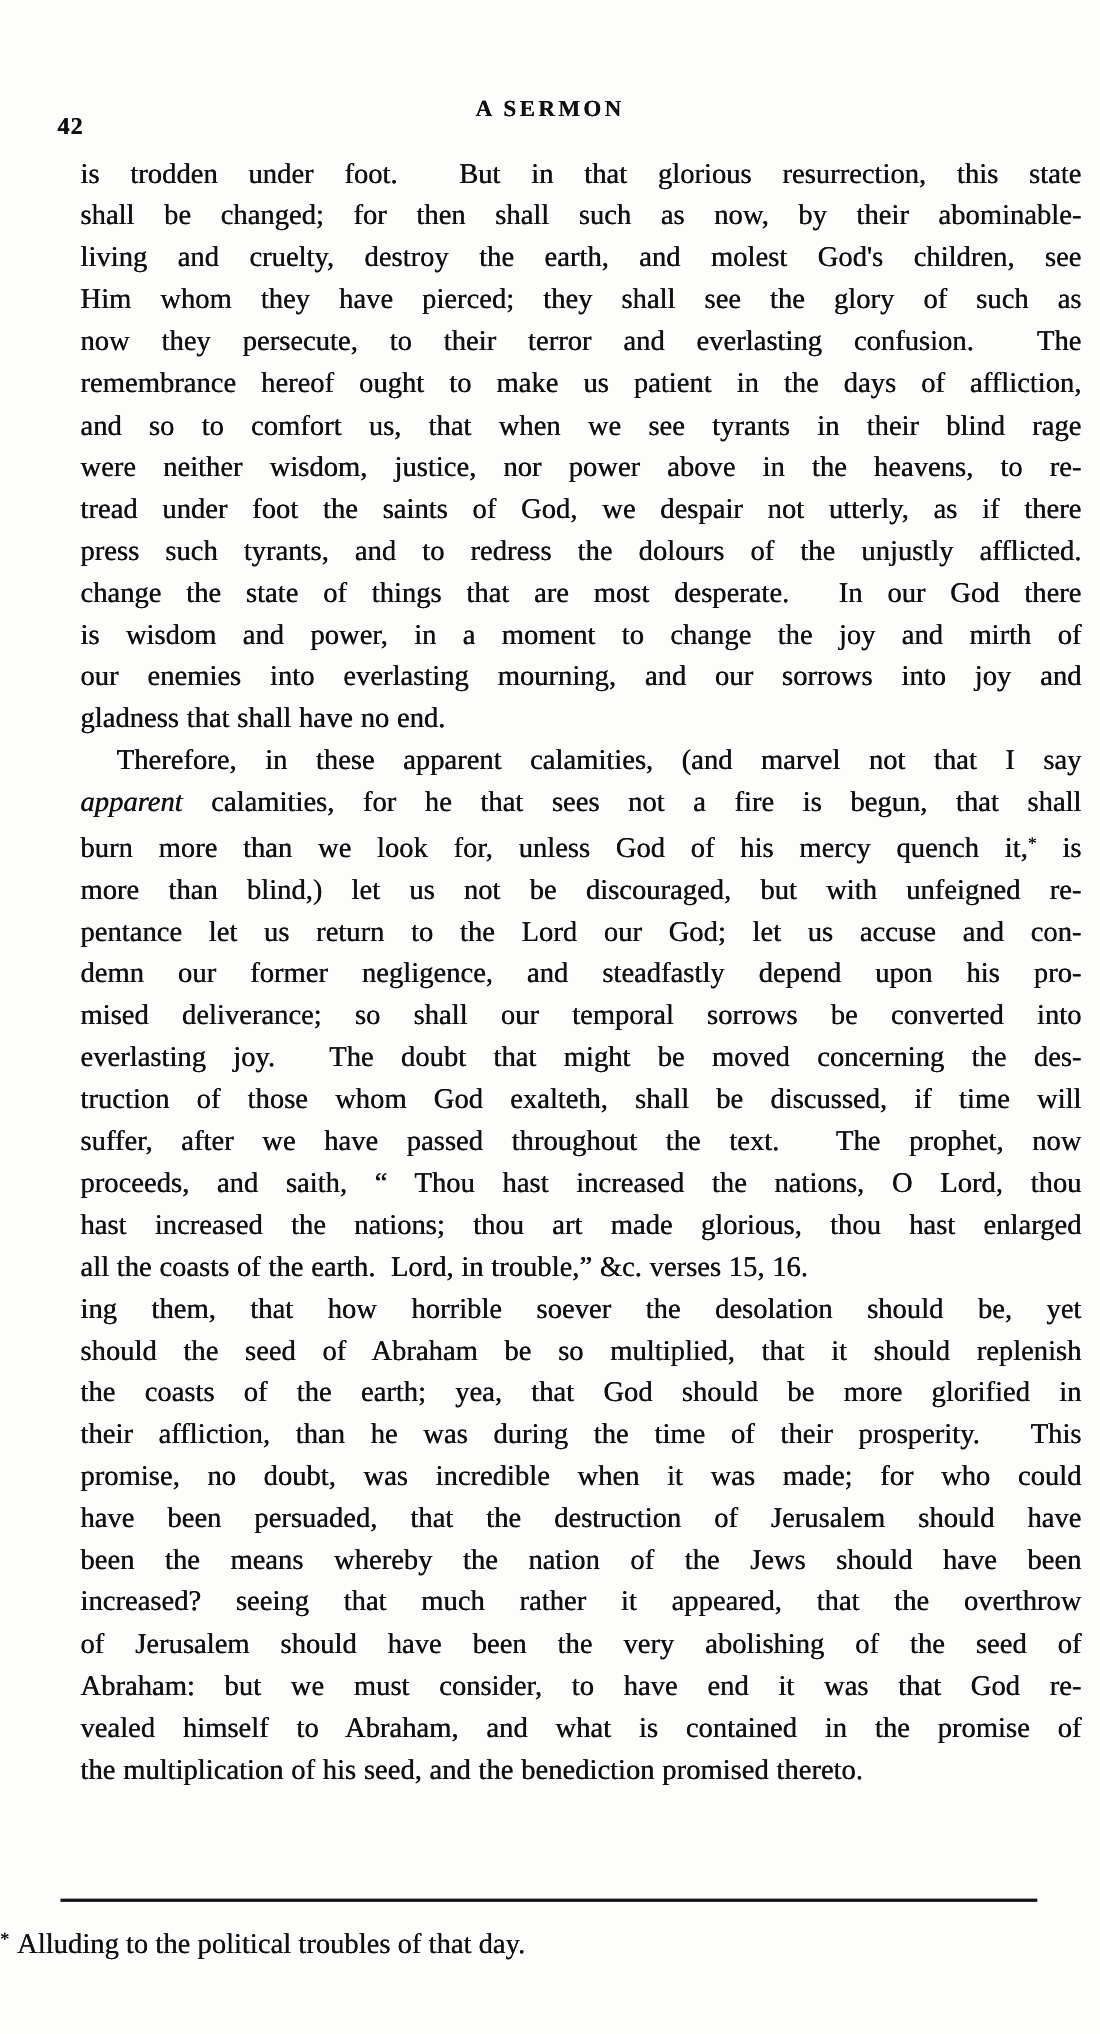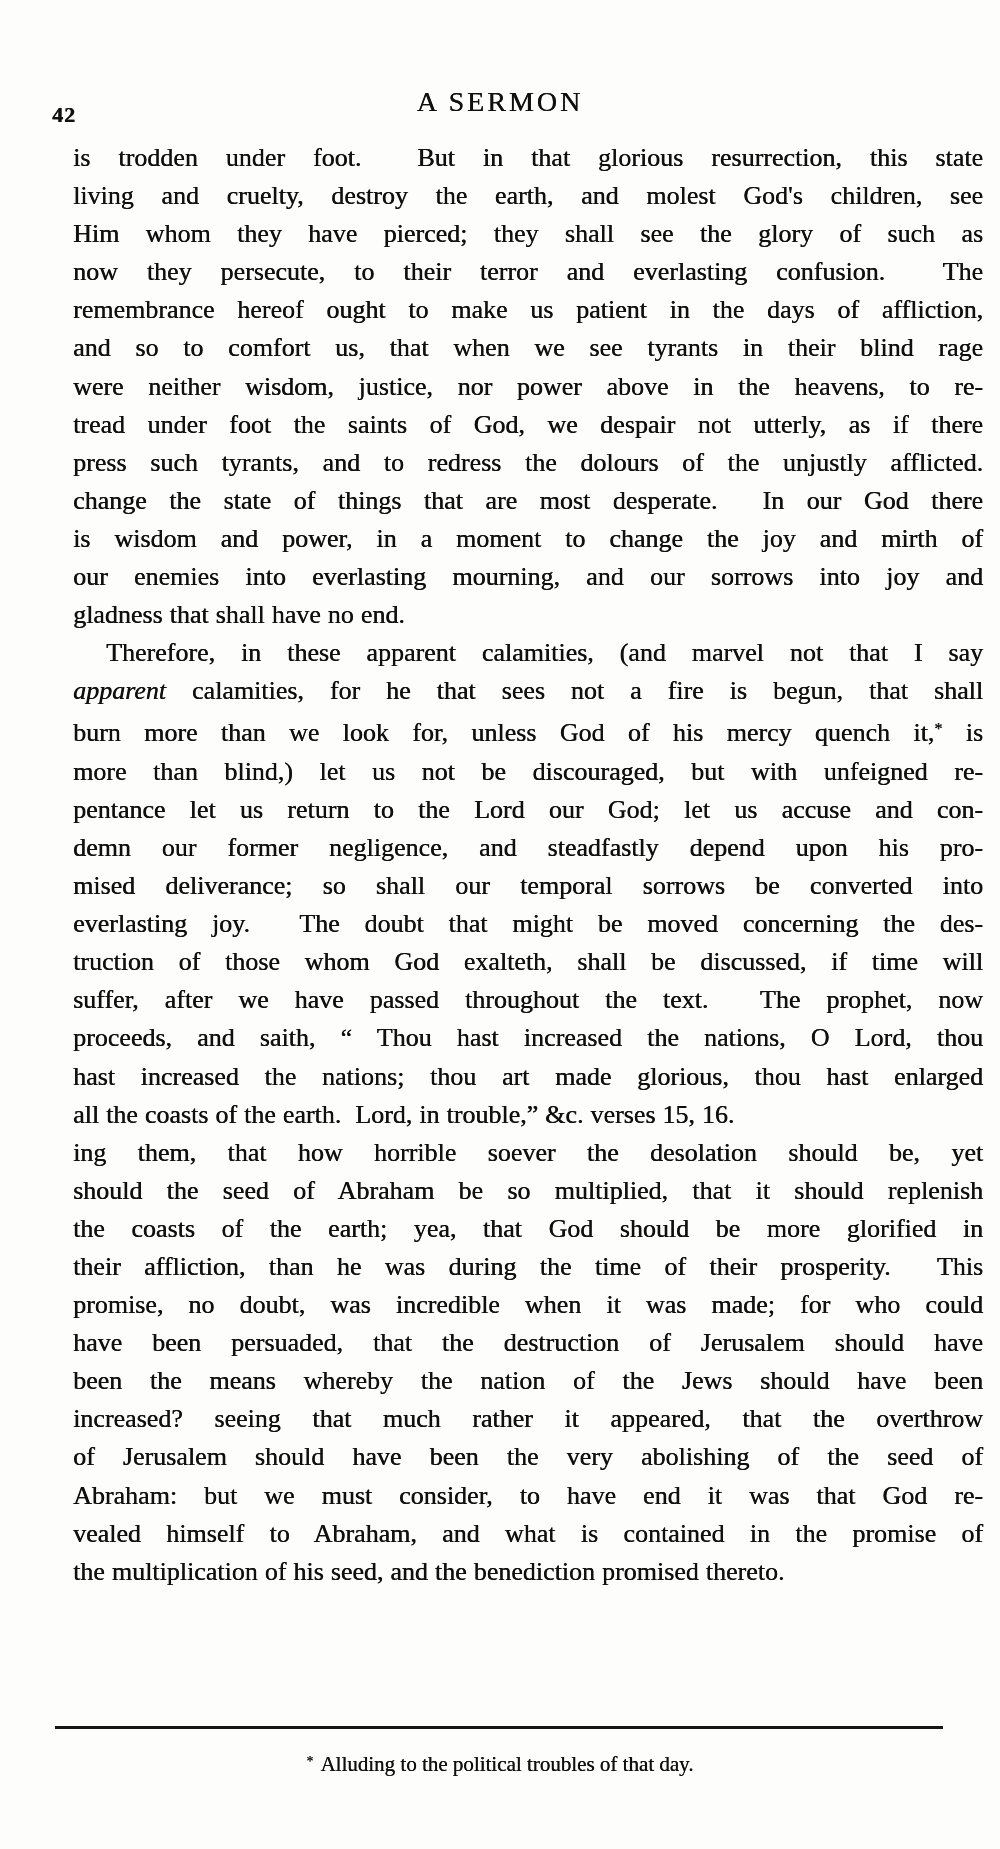--- a/index.html
+++ b/index.html
@@ -17,21 +17,21 @@
     position: absolute; left: 52px; top: 82px;
     font-size: 22px; font-weight: bold; letter-spacing: 1px;
     text-shadow: 0.4px 0 0 currentColor;
     margin-top: 20px;
   }
   .running-title-wrap {
     position: absolute; left: 0; right: 0; top: 86px;
     text-align: center;
   }
   .running-title {
-    font-size: 28px; font-weight: normal; letter-spacing: 3px;
+    font-size: 21px; font-weight: bold; letter-spacing: 3px;
     text-shadow: 0.3px 0 0 currentColor;
     text-align: center;
   }
 
   .text-block {
     position: absolute; top: 139px; left: 50px; width: 910px; margin-left: 23px;
   }
   .line {
     white-space: pre-wrap;
     text-align: justify;
@@ -48,41 +48,42 @@
     font-size: 0.62em;
     vertical-align: 0.45em;
   }
 
   .footnote-rule {
     position: absolute; top: 1726px; left: 55px; width: 888px; height: 3px;
     background: #161616;
   }
   .footnote {
     position: absolute; top: 1752px; left: 0; right: 0;
-    text-align: center; font-size: 21px;
+    font-size: 26px;
     text-shadow: 0.3px 0 0 currentColor;
   }
   .footnote .fn-marker {
     font-size: 0.65em; vertical-align: 0.4em; margin-right: 7px;
   }
 </style>
 </head>
 <body>
 
 <div class="page">
 
   <span class="pagenum">42</span>
 
   <div class="running-title-wrap">
     <span class="running-title">A SERMON</span>
   </div>
 
   <main class="text-block">
       <div class="para">
         <div class="line"><span>is trodden under foot.  But in that glorious resurrection, this state</span></div>
+        <div class="line"><span>shall be changed; for then shall such as now, by their abominable-</span></div>
         <div class="line"><span>living and cruelty, destroy the earth, and molest God's children, see</span></div>
         <div class="line"><span>Him whom they have pierced; they shall see the glory of such as</span></div>
         <div class="line"><span>now they persecute, to their terror and everlasting confusion.  The</span></div>
         <div class="line"><span>remembrance hereof ought to make us patient in the days of affliction,</span></div>
         <div class="line"><span>and so to comfort us, that when we see tyrants in their blind rage</span></div>
         <div class="line"><span>were neither wisdom, justice, nor power above in the heavens, to re-</span></div>
         <div class="line"><span>tread under foot the saints of God, we despair not utterly, as if there</span></div>
         <div class="line"><span>press such tyrants, and to redress the dolours of the unjustly afflicted.</span></div>
         <div class="line"><span>change the state of things that are most desperate.  In our God there</span></div>
         <div class="line"><span>is wisdom and power, in a moment to change the joy and mirth of</span></div>

